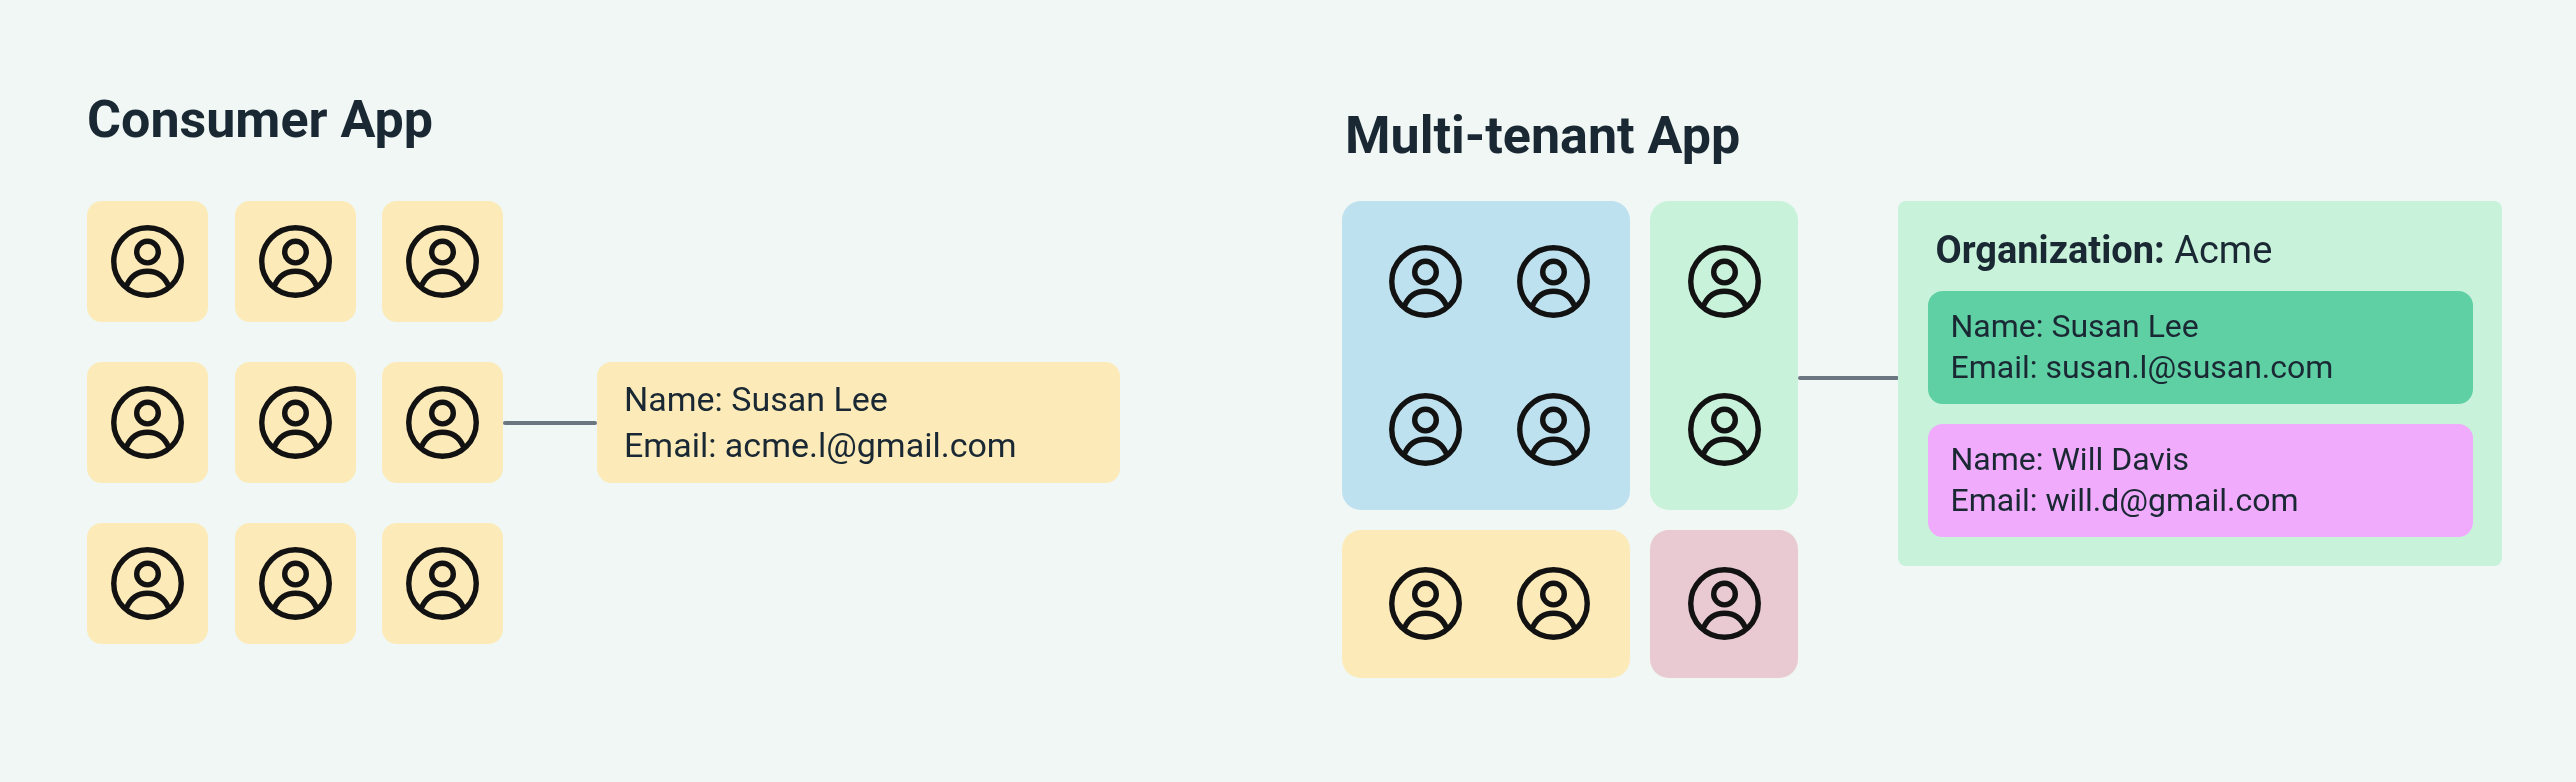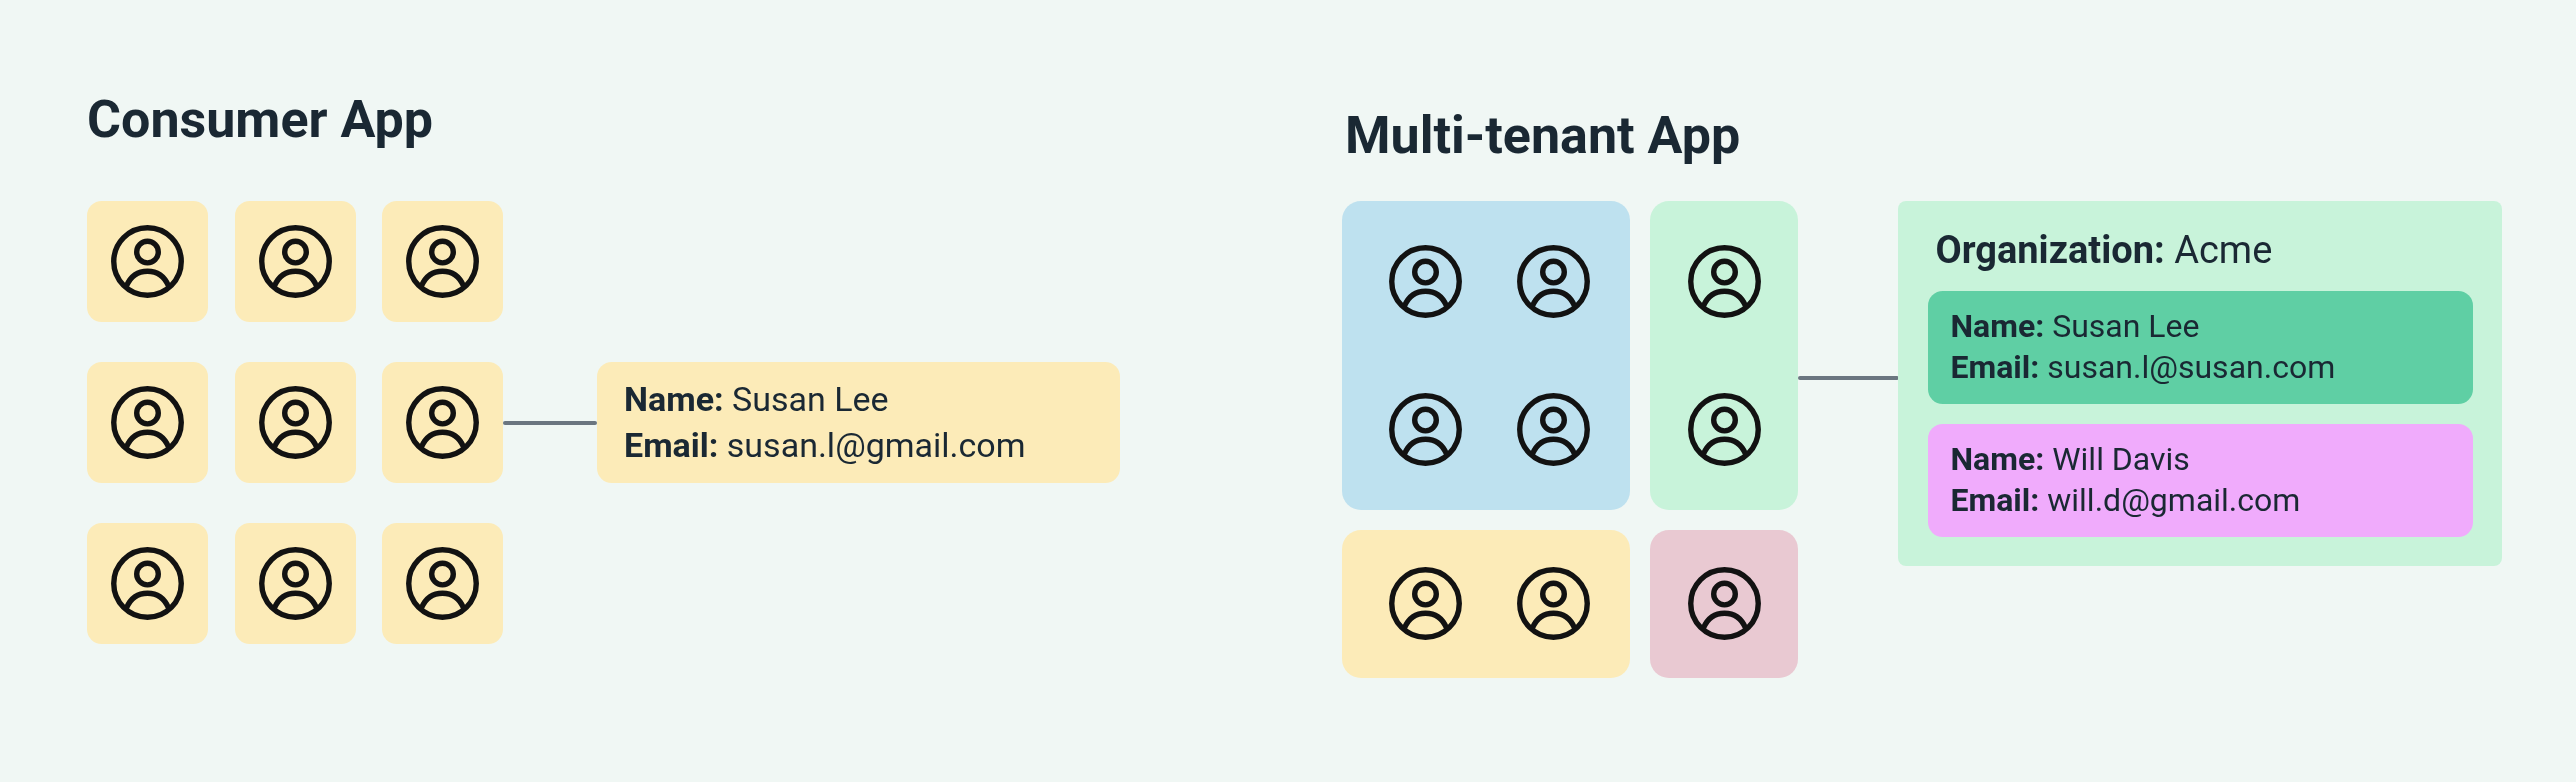--- a/index.html
+++ b/index.html
@@ -32,21 +32,21 @@
     display: block;
   }
   .card {
     position: absolute;
     border-radius: 14.8px;
     padding: 19px 27px;
     font-size: 34px;
     line-height: 1.35;
     color: #1a2833;
   }
-  .label { font-weight: 700; }
+  .label { font-weight: 400; }
   .card-inner {
     border-radius: 14.8px;
     padding: 14.8px 23px;
     font-size: 32px;
     line-height: 1.3;
     color: #1a2833;
   }
   .org-card {
     position: absolute;
     border-radius: 8px;
@@ -167,21 +167,21 @@
 
   <div class="connector" style="left:503px; top:421px; width:94px;"></div>
 
   <div class="card" style="left:597px; top:362px; width:523px; height:121px; background:#fcebb8; display:flex; flex-direction:column; justify-content:center;">
     <div>
       <span class="label">Name: </span>
       <span>Susan Lee</span>
     </div>
     <div>
       <span class="label">Email: </span>
-      <span>susan.l@gmail.com</span>
+      <span>acme.l@gmail.com</span>
     </div>
   </div>
 
   <div class="group-box" style="left:1342px; top:201px; width:288px; height:309px; background:#bee1ef;"></div>
 
   <div class="user-tile" style="left:1365px; top:221px; width:121px; height:121px;">
     <span>
       <svg width="81" height="81" viewBox="0 0 24 24" fill="none" stroke="#121212" stroke-width="1.6" stroke-linecap="round" stroke-linejoin="round">
           <circle cx="12" cy="12" r="10"></circle>
           <circle cx="12" cy="9.2" r="3.2"></circle>

